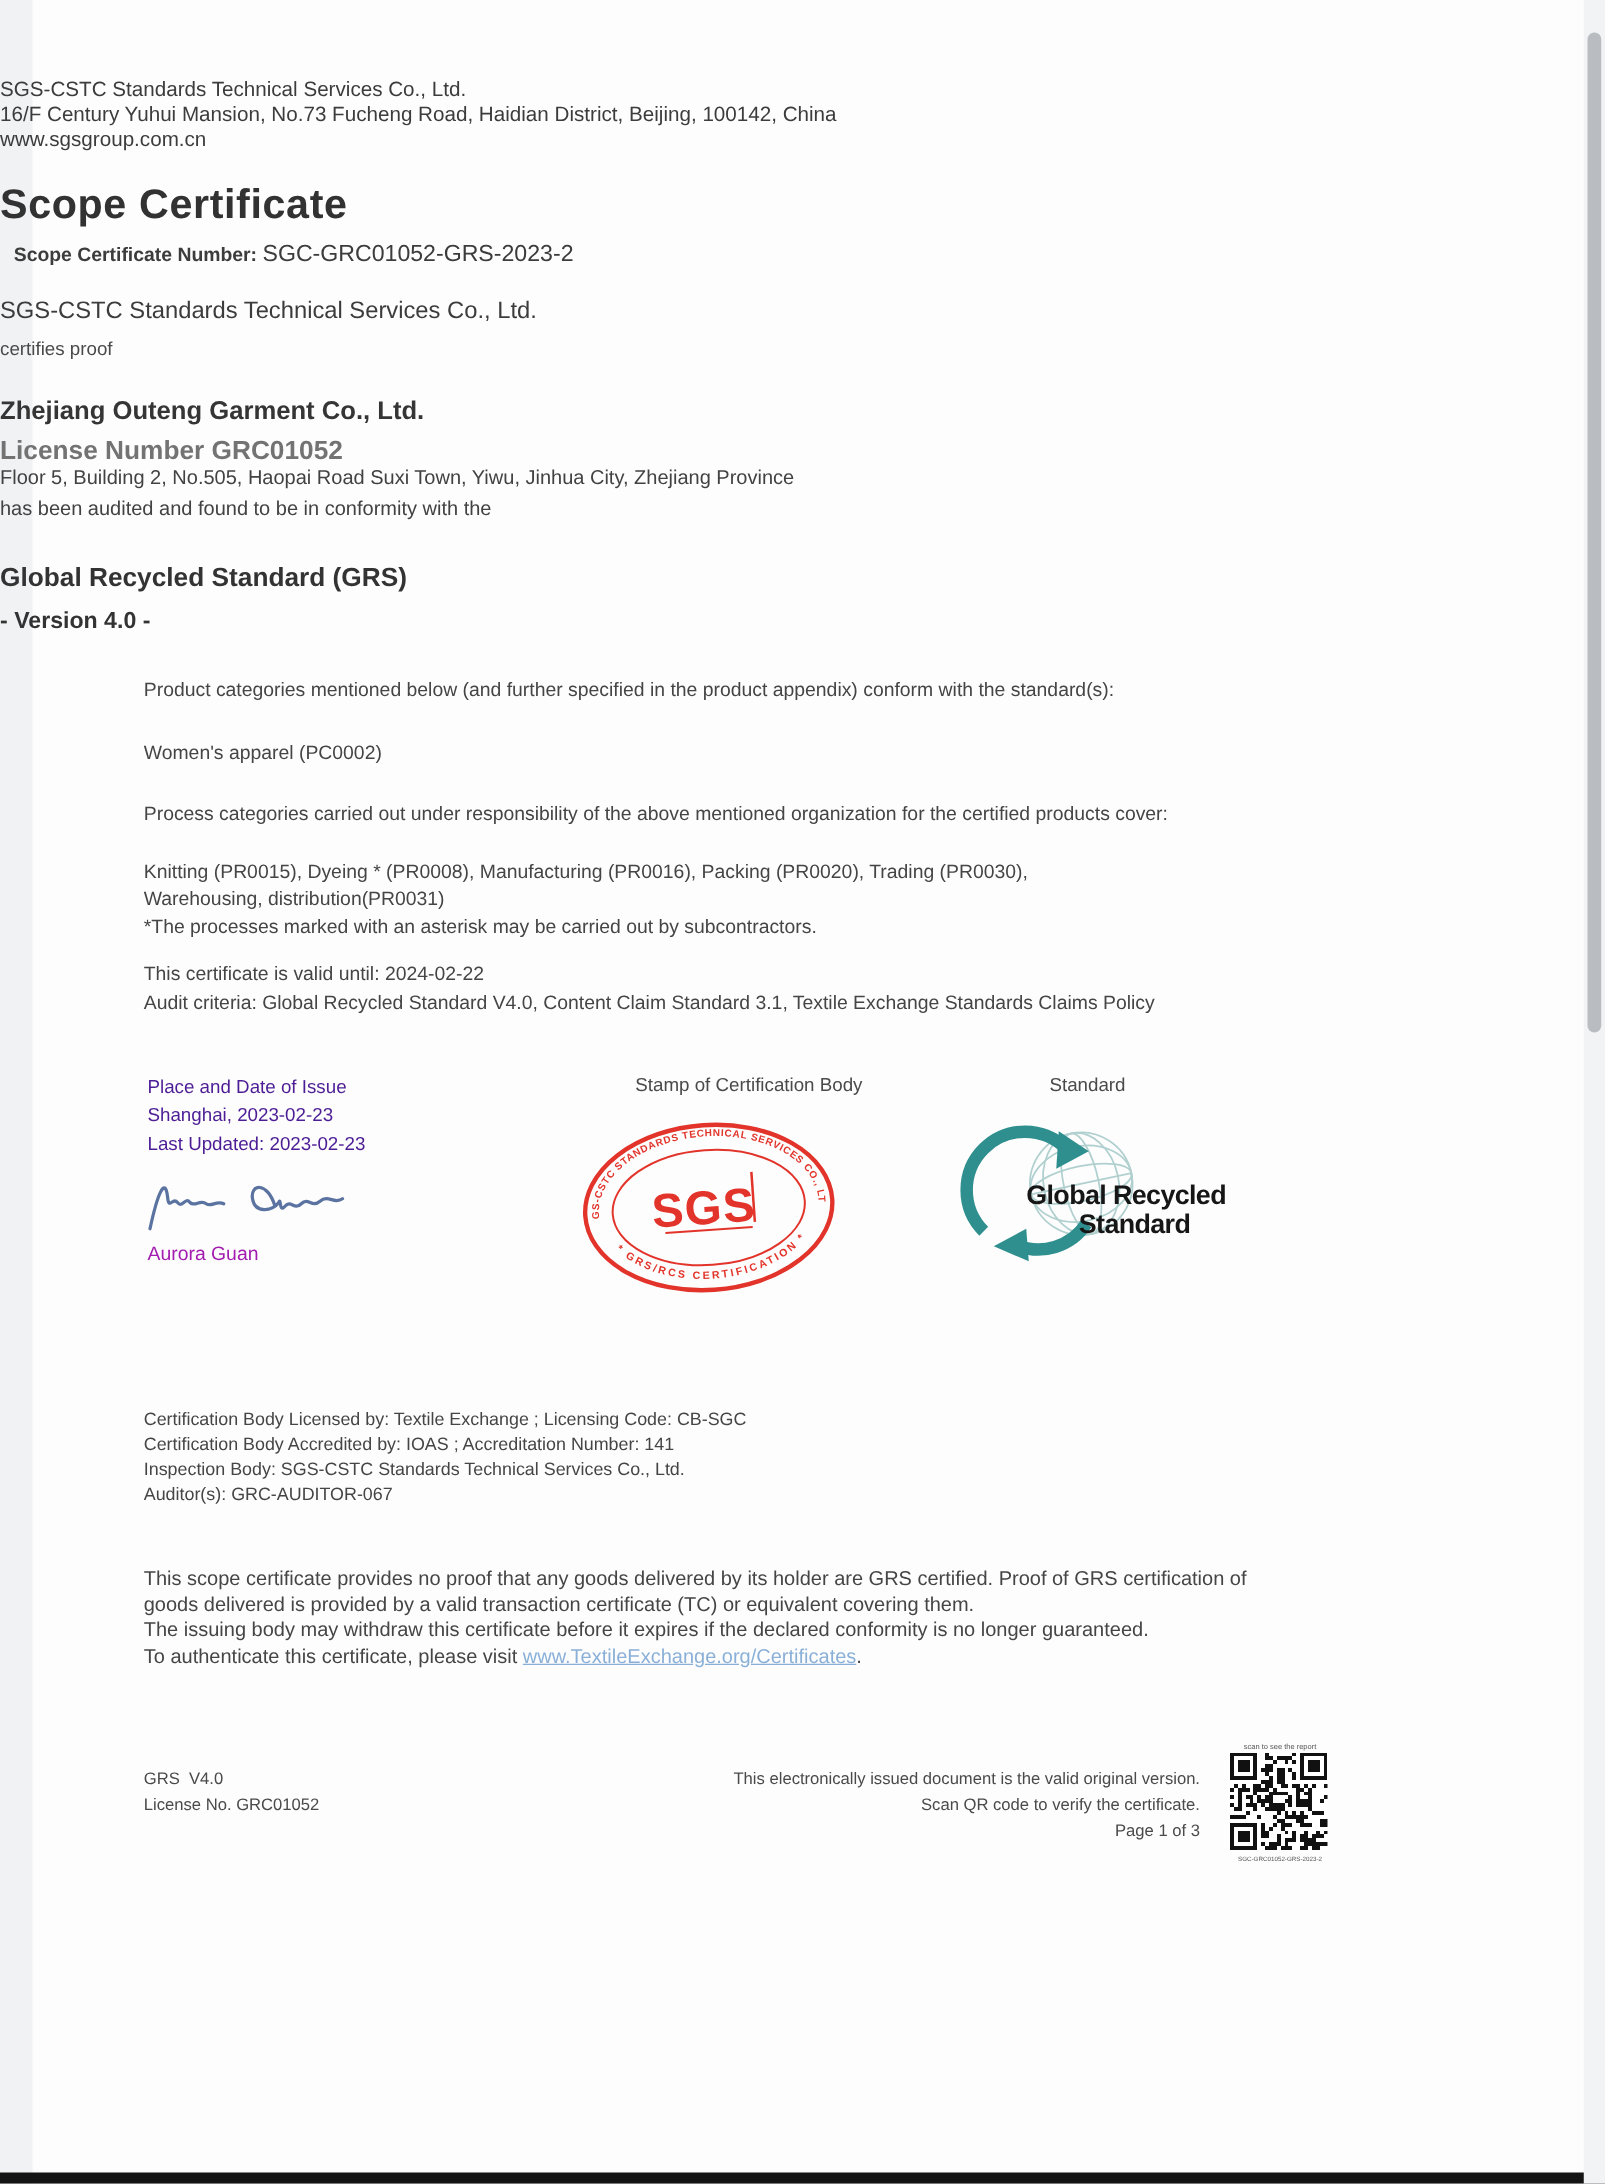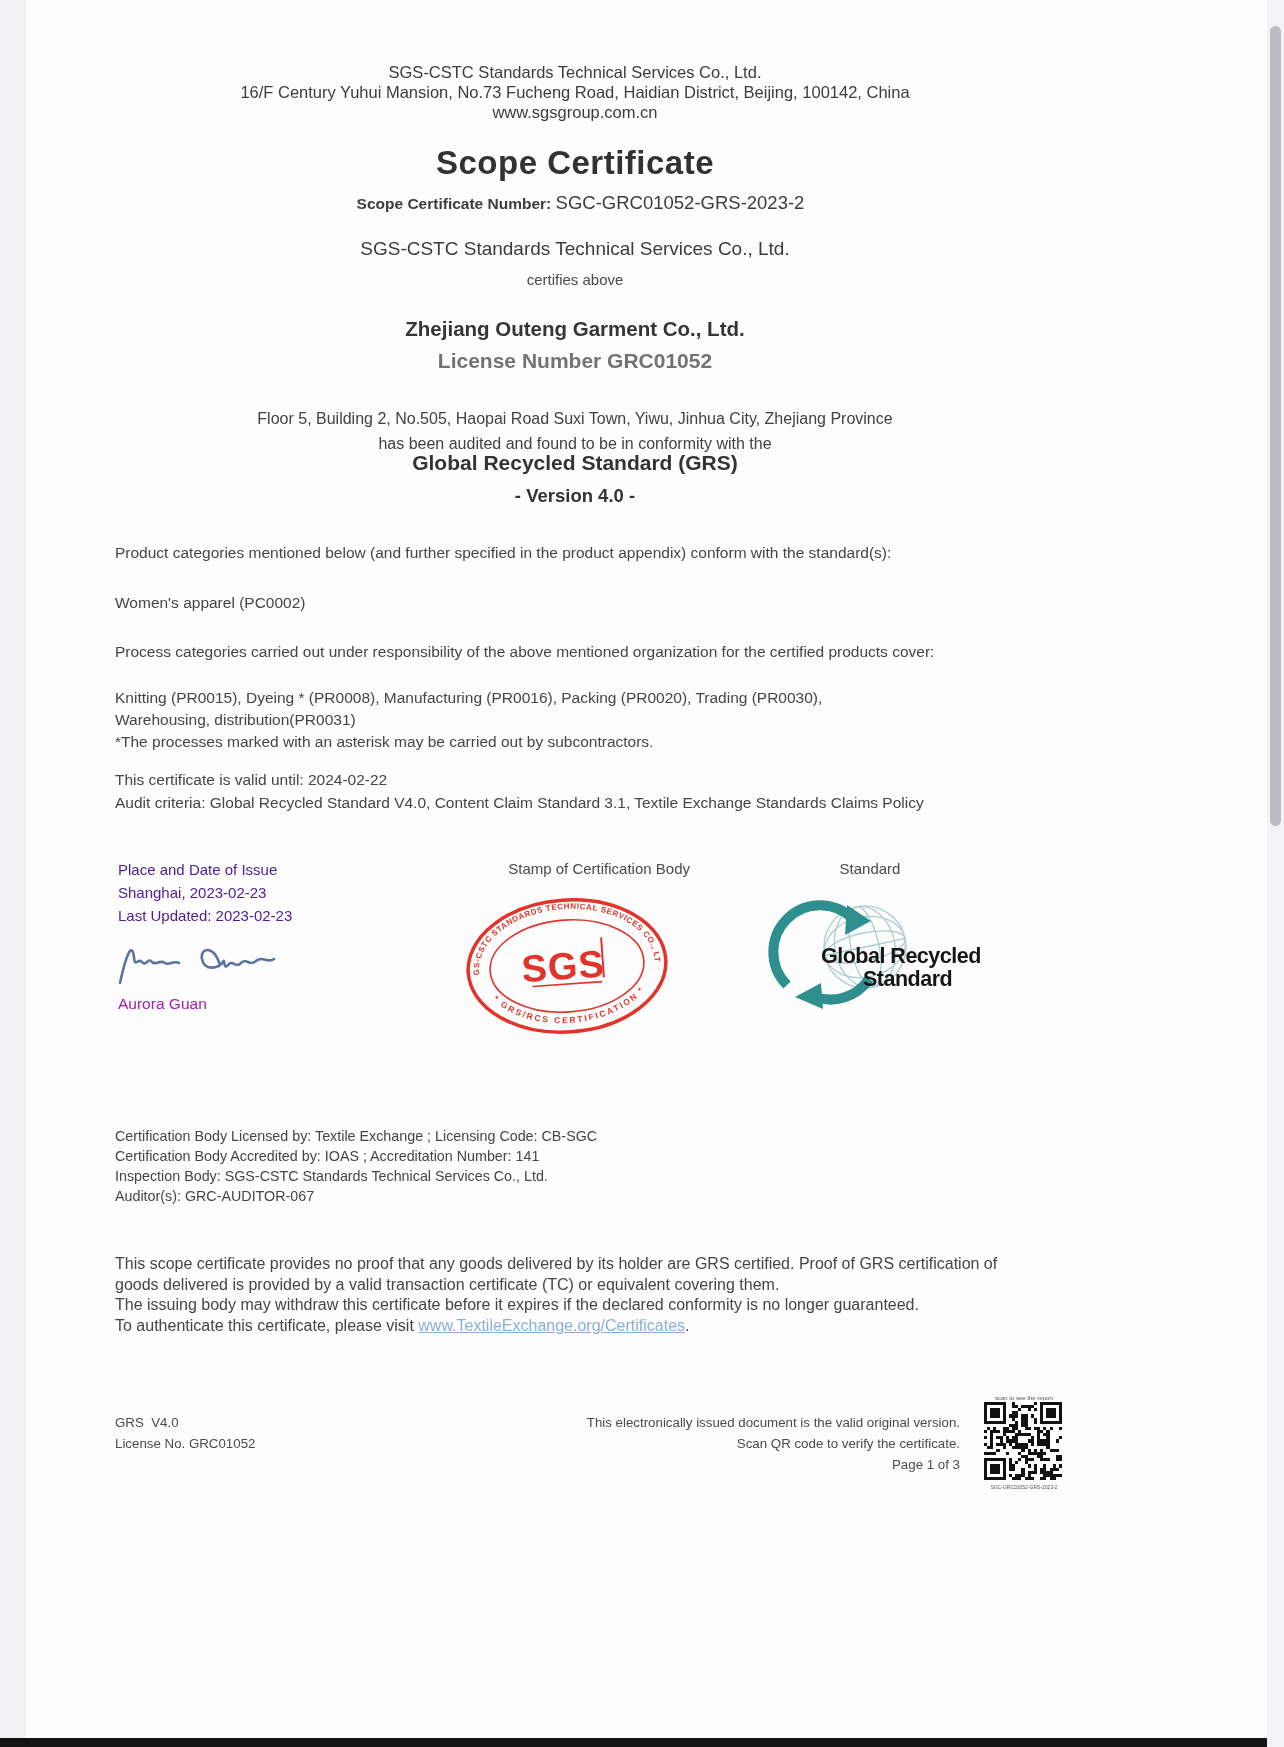--- a/index.html
+++ b/index.html
@@ -7,31 +7,31 @@
     width:1284px;height:1747px;
     background:#ffffff;
     font-family:"Liberation Sans","DejaVu Sans",sans-serif;
     color:#414141;
     position:relative;
     overflow:hidden;
   }
   .page{position:absolute;left:0;top:0;width:1284px;height:1747px;background:#fdfdfd;}
   .edge-strip{position:absolute;left:0;top:0;width:26px;height:100%;background:#f1f2f3;}
   .abs{position:absolute;}
-  .center-col{left:0;width:1150px;text-align:center;}
+  .center-col{left:0;width:1150px;}
   .hdr-line{font-size:16.5px;line-height:20px;color:#3c3c3c;}
   .doc-title{font-size:33px;font-weight:bold;color:#323232;letter-spacing:0.5px;}
   .certno{font-size:15.5px;color:#3c3c3c;}
   .certno b{font-weight:bold;margin-left:11px;}
   .certno .val{font-size:18.5px;font-weight:normal;}
   .certifier{font-size:19px;color:#3c3c3c;}
   .certifies{font-size:15px;color:#4a4a4a;}
   .company{font-size:20.5px;font-weight:bold;color:#353535;}
   .license{font-size:21px;font-weight:bold;color:#737373;}
-  .addr,.audited{font-size:16px;color:#424242;margin-top:36px;}
+  .addr,.audited{font-size:16px;color:#424242;}
   .stdname{font-size:21px;font-weight:bold;color:#333;}
   .stdver{font-size:18.5px;font-weight:bold;color:#333;}
   .bodytxt{font-size:15.5px;line-height:22px;color:#454545;}
   .leftcol{left:115px;width:920px;text-align:left;}
   .collabel{font-size:15px;color:#4a4a4a;}
   .issue-line{font-size:15px;line-height:23px;color:#4c1d95;}
   .signer{font-size:15.5px;color:#a21caf;}
   .cbline{font-size:14.3px;line-height:20px;color:#454545;}
   .disc{font-size:16px;line-height:21px;color:#454545;margin-top:27px;}
   .disc a{color:#8ab0d8;text-decoration:underline;}
@@ -57,21 +57,21 @@
   </div>
 
   <div class="abs center-col doc-title" style="top:144px">Scope Certificate</div>
 
   <div class="abs center-col certno" style="top:192px">
     <b>Scope Certificate Number:</b>
     <span class="val">SGC-GRC01052-GRS-2023-2</span>
   </div>
 
   <div class="abs center-col certifier" style="top:238px">SGS-CSTC Standards Technical Services Co., Ltd.</div>
-  <div class="abs center-col certifies" style="top:271px">certifies above</div>
+  <div class="abs center-col certifies" style="top:271px">certifies proof</div>
 
   <div class="abs center-col company" style="top:317px">Zhejiang Outeng Garment Co., Ltd.</div>
   <div class="abs center-col license" style="top:349px">License Number GRC01052</div>
   <div class="abs center-col addr" style="top:374px">Floor 5, Building 2, No.505, Haopai Road Suxi Town, Yiwu, Jinhua City, Zhejiang Province</div>
   <div class="abs center-col audited" style="top:399px">has been audited and found to be in conformity with the</div>
 
   <div class="abs center-col stdname" style="top:451px">Global Recycled Standard (GRS)</div>
   <div class="abs center-col stdver" style="top:485px">- Version 4.0 -</div>
 
   <div class="abs leftcol bodytxt" style="top:542px">Product categories mentioned below (and further specified in the product appendix) conform with the standard(s):</div>

